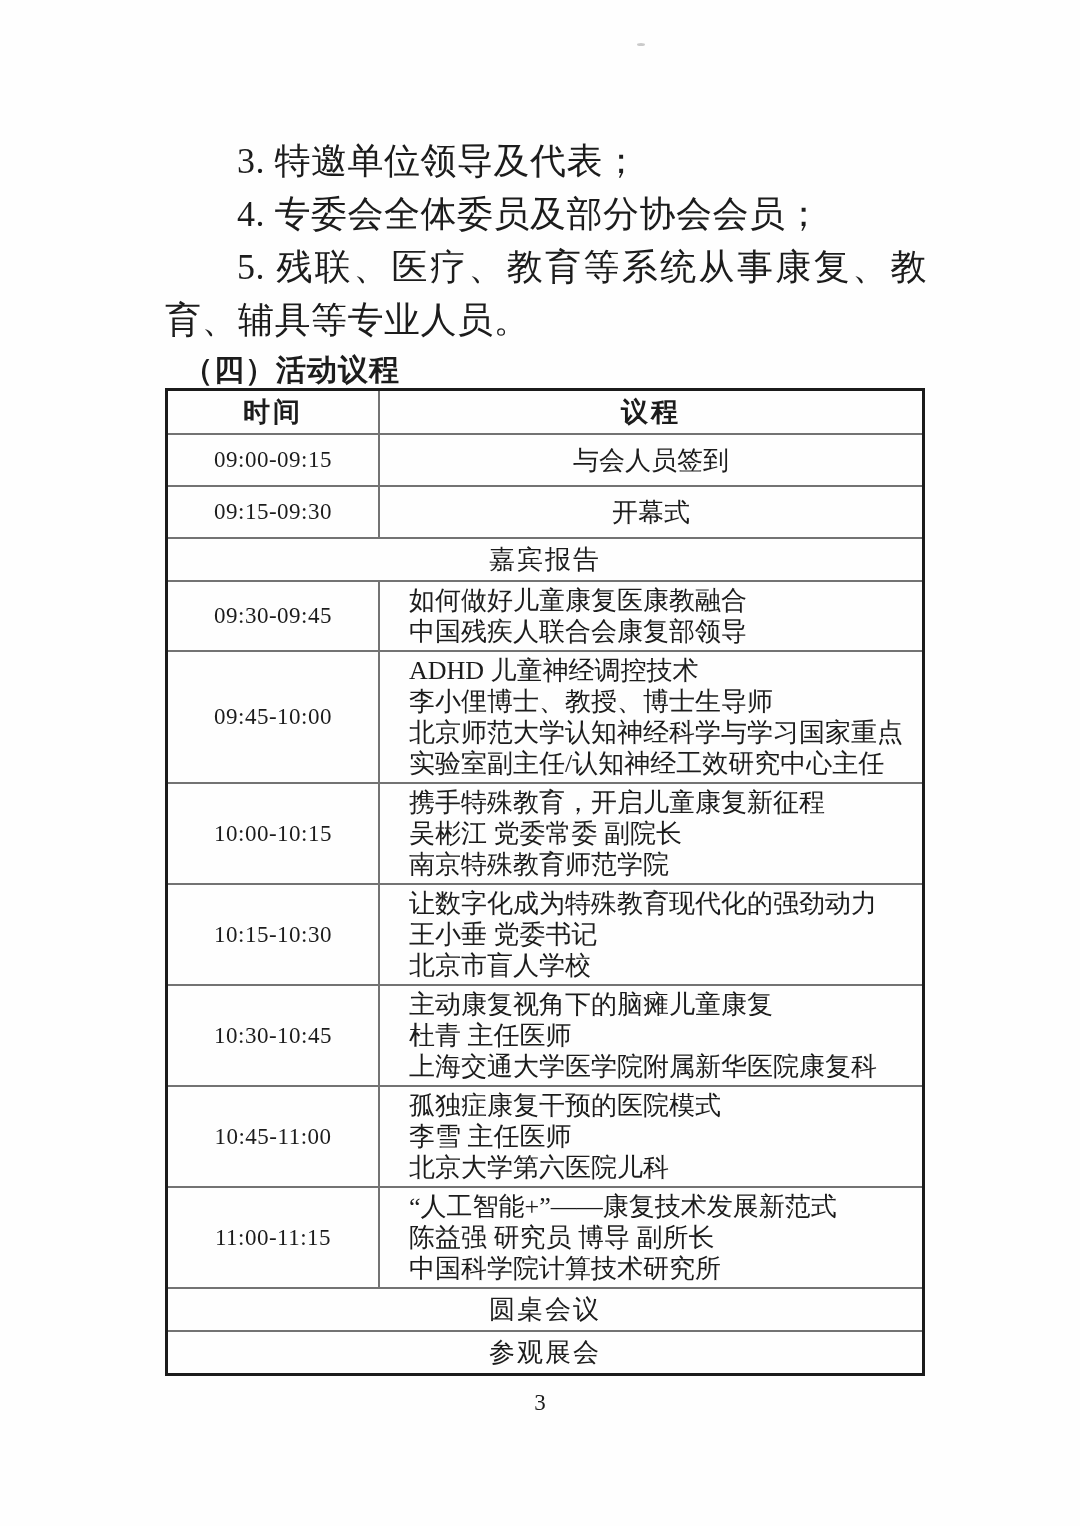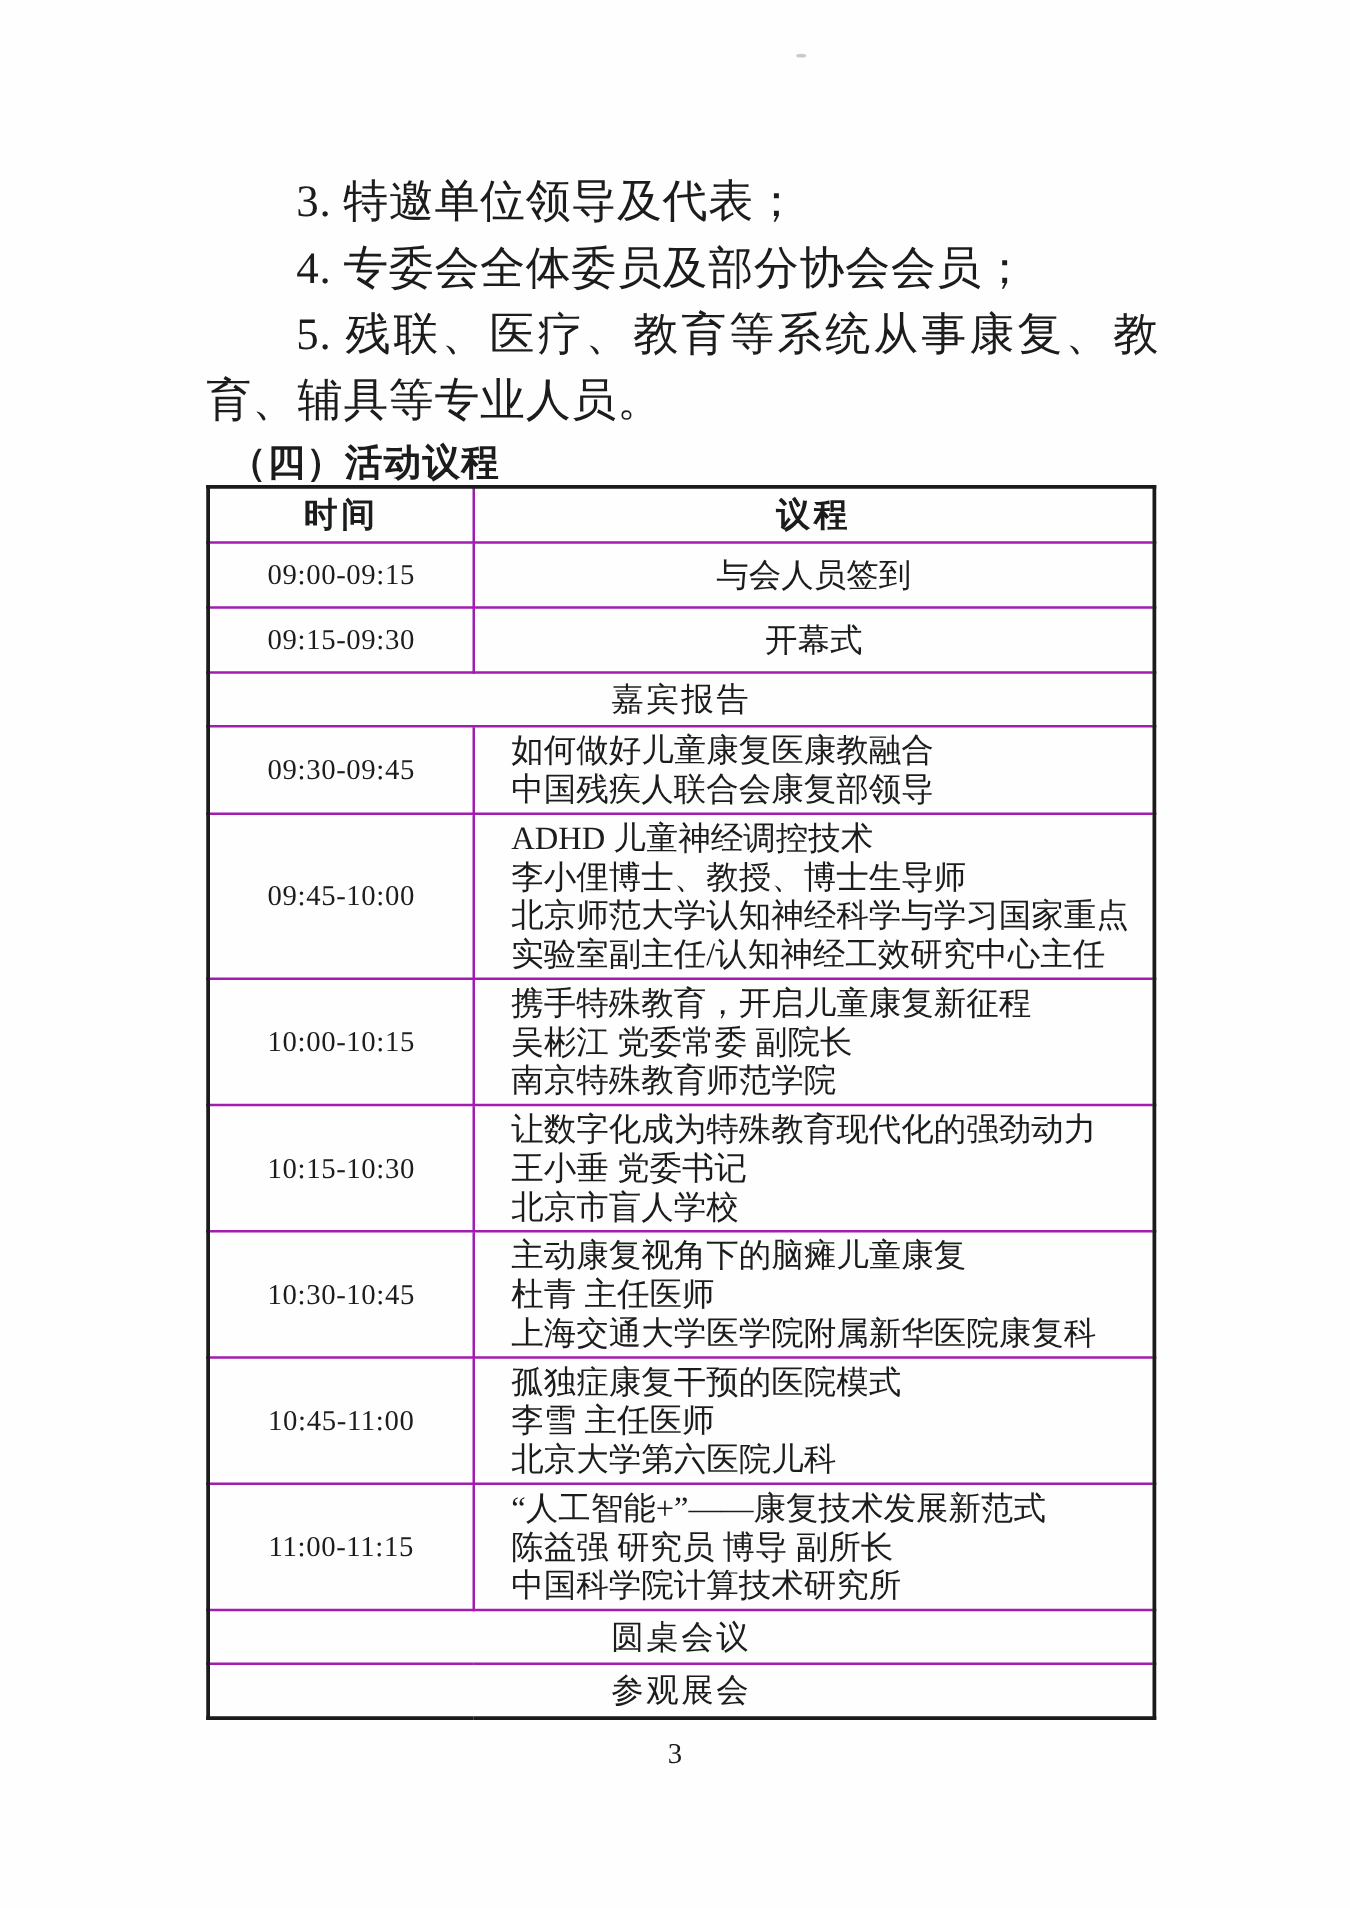--- a/index.html
+++ b/index.html
@@ -31,21 +31,21 @@
   }
   
   .agenda-table{
     position:absolute;left:165px;top:388px;width:760px;
     border-collapse:collapse;
     font-size:26px;
     table-layout:fixed;
   }
   .agenda-table,
   .agenda-table th,
-  .agenda-table td{border:2px solid #a21caf;}
+  .agenda-table td{border:2px solid #737373;}
   .agenda-table{border-width:3px;border-color:#1b1b1b;}
   .agenda-table th{
     height:42px;font-size:27px;font-weight:bold;
     letter-spacing:3px;text-align:center;padding:0;
   }
   .col-time{width:210px;}
   .td-time{
     text-align:center;font-size:23px;
     padding:2px;letter-spacing:.5px;white-space:nowrap;
   }

